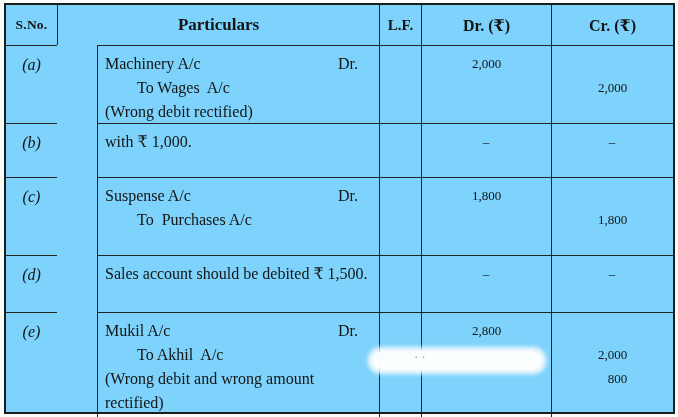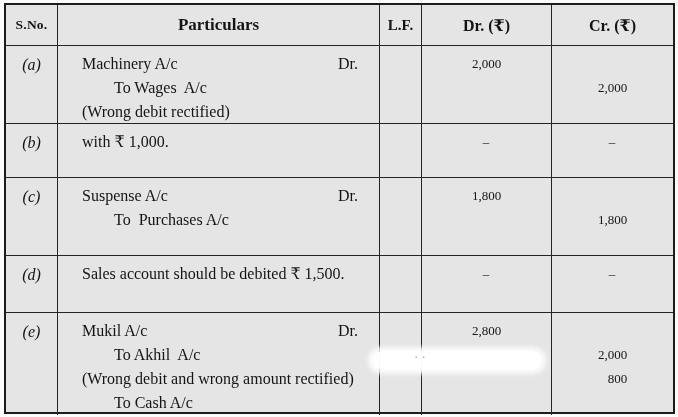--- a/index.html
+++ b/index.html
@@ -12,21 +12,21 @@
   }
   .page { position: relative; width: 678px; height: 417px; }
 
   .tbl {
     position: absolute; left: 4px; top: 3px;
     width: 671px; height: 411px;
     border: 2px solid #1c1c1c;
     display: grid;
     grid-template-columns: 51px 322px 42px 130px 1fr;
     grid-template-rows: 40px 78px 54px 78px 57px 1fr;
-    background: #e5e5e5;
+    background: #7dd3fc;
   }
 
   .cell { position: relative; }
   .bl { border-left: 1.5px solid #242424; }
   .bt { border-top: 1.5px solid #242424; }
 
   
   .hd {
     display: flex; align-items: center; justify-content: center;
     font-weight: 700; font-size: 16px;
@@ -35,21 +35,21 @@
   .hd-part { font-size: 17px; }
   .hd-lf { font-size: 15px; }
 
   
   .sno {
     font-style: italic; font-size: 16px;
     text-align: center; padding-top: 7px; line-height: 24px;
   }
 
   
-  .part { padding: 6px 8px 0 24px; font-size: 16px; line-height: 24px; }
+  .part { padding: 6px 8px 0 7px; font-size: 16px; line-height: 24px; margin-left: 40px; }
   .p-line { white-space: pre-wrap; }
   .p-flex { display: flex; justify-content: space-between; }
   .p-flex .drm { padding-right: 13px; }
   .p-indent { padding-left: 32px; }
   .p-justify { text-align: justify; text-align-last: justify; }
 
   
   .amt {
     padding-top: 6px; font-size: 13px; line-height: 24px;
     text-align: center;

